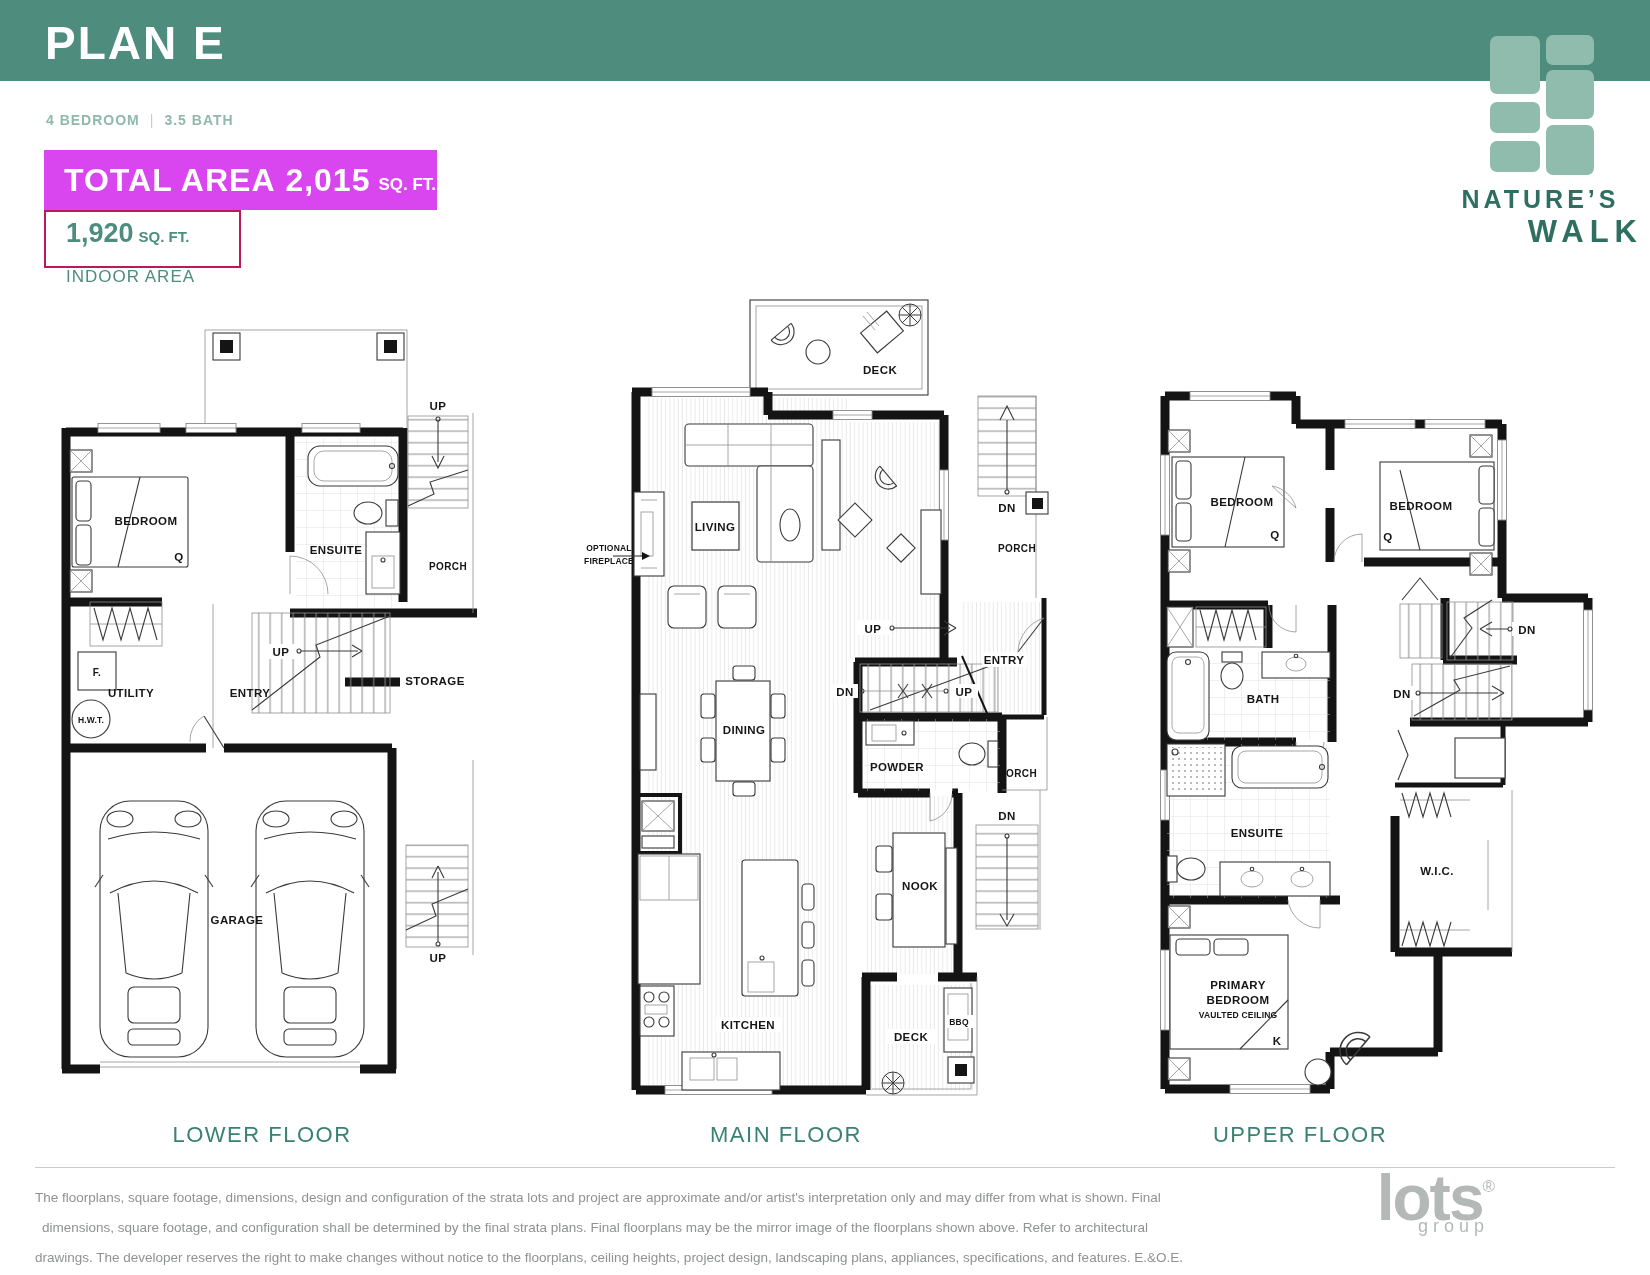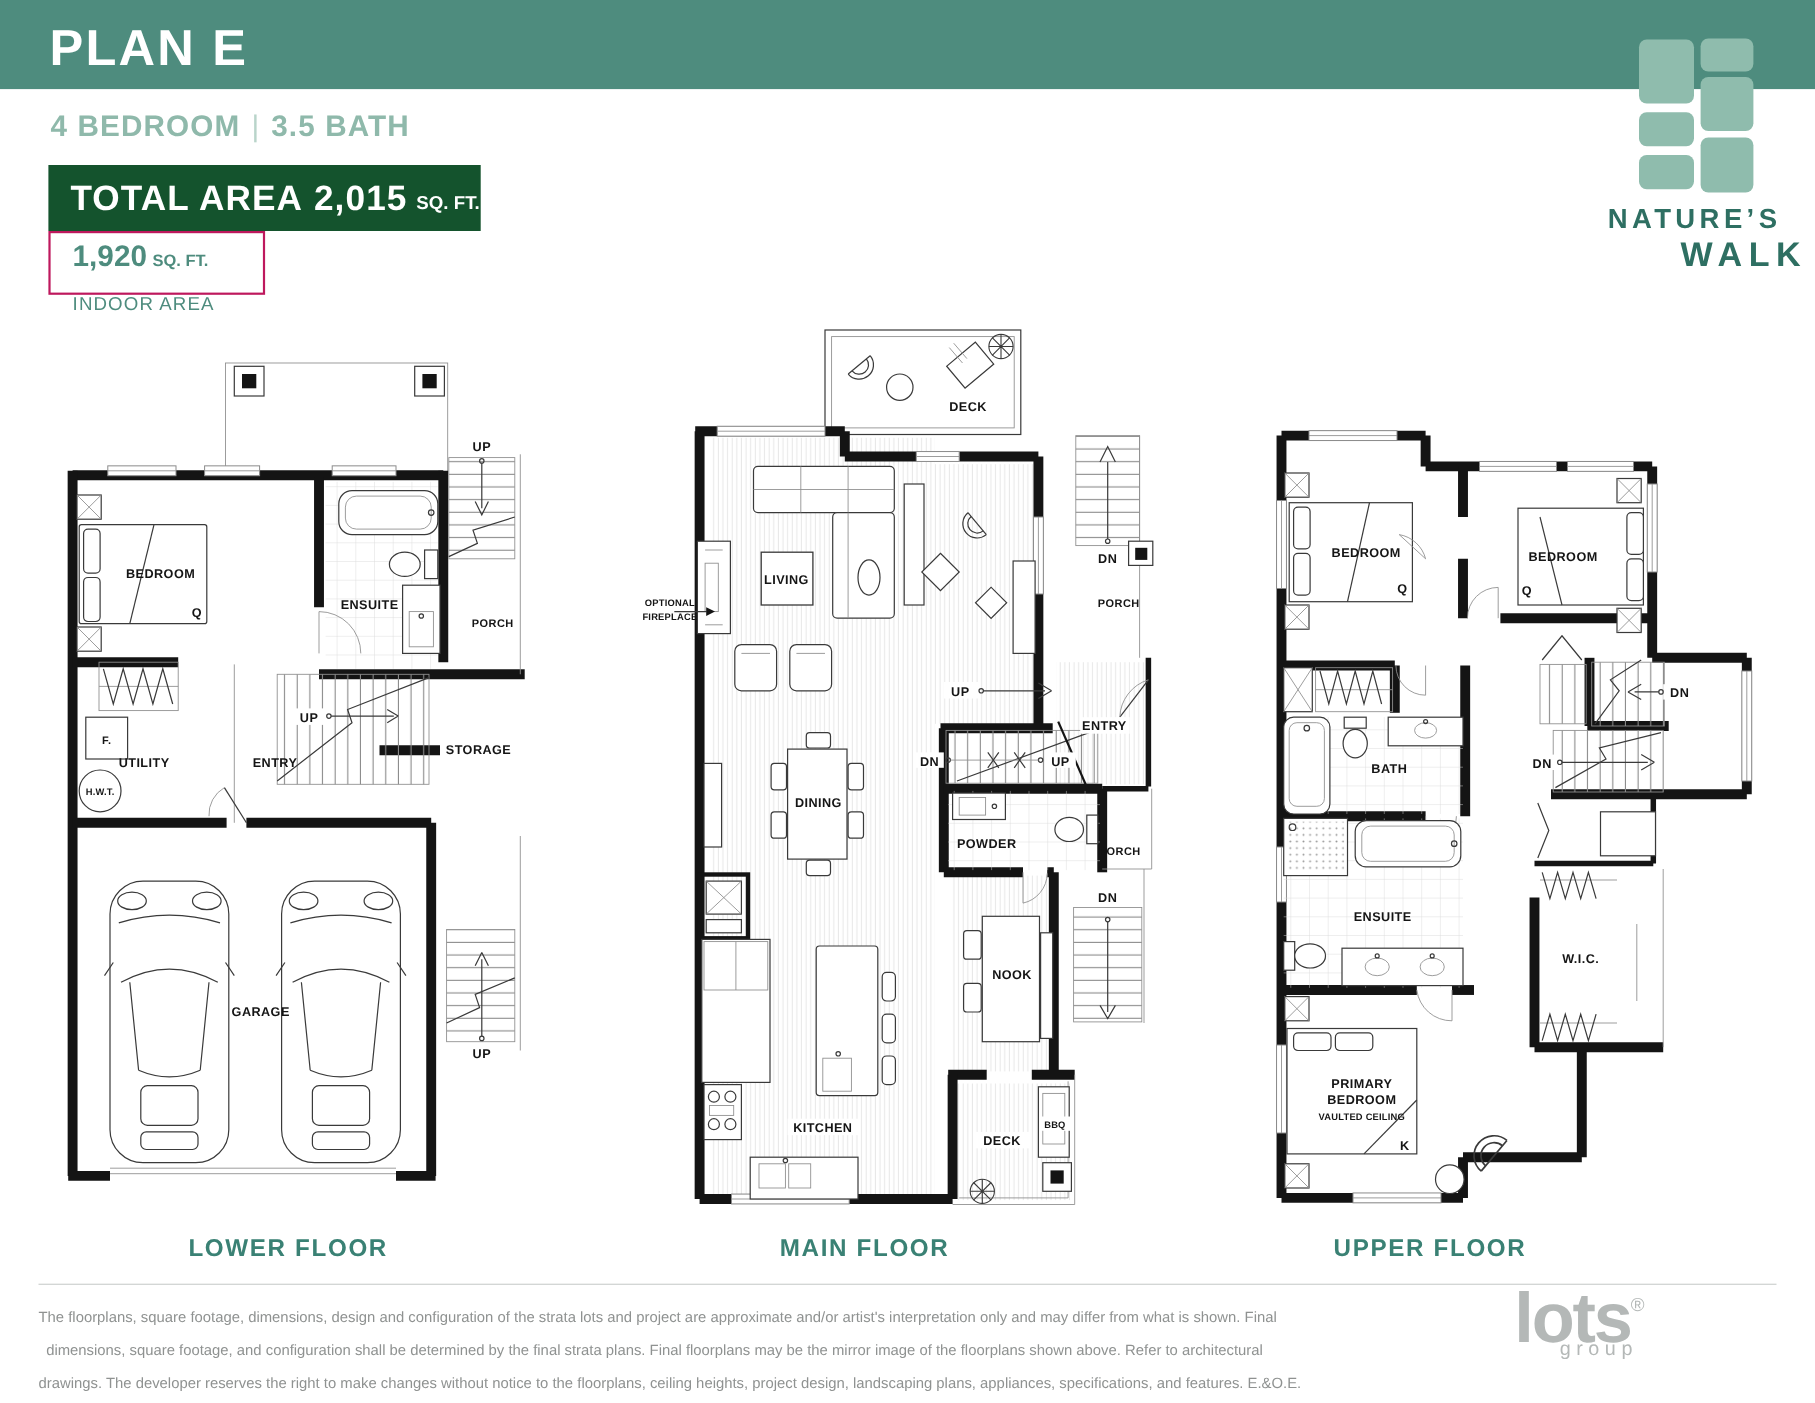--- a/index.html
+++ b/index.html
@@ -1,40 +1,40 @@
 <!DOCTYPE html>
 <html><head>
 <meta charset="utf-8">
 <style>
   html,body{margin:0;padding:0;background:#fff;}
   body{width:1650px;height:1275px;position:relative;font-family:"Liberation Sans",sans-serif;overflow:hidden;}
   .abs{position:absolute;}
   
   .band{left:0;top:0;width:1650px;height:81px;background:#4E8C7E;}
   .plan-title{left:45px;top:16px;color:#fff;font-size:46px;font-weight:800;letter-spacing:2px;}
-  .subtitle{left:46px;top:100px;font-size:27px;font-weight:700;letter-spacing:1px;color:#8FB9AB;}
+  .subtitle{left:46px;top:112px;font-size:14px;font-weight:700;letter-spacing:1px;color:#8FB9AB;}
   .subtitle .sep{color:#B9D4CA;font-weight:400;padding:0 10px;}
   
   .stats{left:44px;top:150px;width:393px;}
-  .stats .bar{background:#14532d;color:#fff;height:60px;display:flex;align-items:center;padding-left:20px;box-sizing:border-box;}
+  .stats .bar{background:#d946ef;color:#fff;height:60px;display:flex;align-items:center;padding-left:20px;box-sizing:border-box;}
   .stats .bar .big{font-size:32px;font-weight:800;letter-spacing:1px;}
   .stats .bar .unit{font-size:17px;font-weight:700;margin-left:8px;margin-top:9px;}
   .cells{display:flex;}
   .cell{background:#fff;border:2px solid #be185d;box-sizing:border-box;height:58px;padding:6px 0 0 20px;color:#4E8C7E;}
   .cell.c1{width:197px;}
   .cell.c2{width:198px;margin-left:-2px;}
   .cell .v{font-size:27px;font-weight:700;}
   .cell .u{font-size:15px;font-weight:700;margin-left:5px;}
   .cell .lab{font-size:17px;letter-spacing:1px;margin-top:18px;}
   
   .sq{position:absolute;background:#8FBCAD;border-radius:7px;}
   .brand1{left:1438px;top:185px;width:205px;text-align:center;font-size:25px;font-weight:800;letter-spacing:4px;color:#2E6F62;}
   .brand2{left:1438px;top:214px;width:205px;text-align:right;font-size:31px;font-weight:800;letter-spacing:6px;color:#2E6F62;}
   
-  .ftitle{top:1122px;width:300px;text-align:center;font-size:22px;font-weight:700;letter-spacing:1.5px;color:#3A8174;}
+  .ftitle{top:1122px;width:300px;text-align:center;font-size:22px;font-weight:400;letter-spacing:1.5px;color:#3A8174;}
   
   .divider{left:35px;top:1167px;width:1580px;height:1px;background:#C9CCCB;}
   .disc{left:35px;top:1183px;width:1120px;font-size:13.5px;line-height:30px;color:#8F9291;white-space:nowrap;text-align:center;}
   .onni{left:1330px;top:1168px;width:165px;text-align:right;color:#B4B8B7;}
   .onni .word{font-size:64px;font-weight:800;letter-spacing:-2px;line-height:60px;}
   .onni .reg{font-size:17px;vertical-align:28px;font-weight:400;}
   .onni .grp{font-size:18px;letter-spacing:5px;margin-top:-12px;padding-right:6px;}
   
   svg.plan{position:absolute;overflow:visible;}
   .w{fill:none;stroke:#141414;stroke-width:9;}

